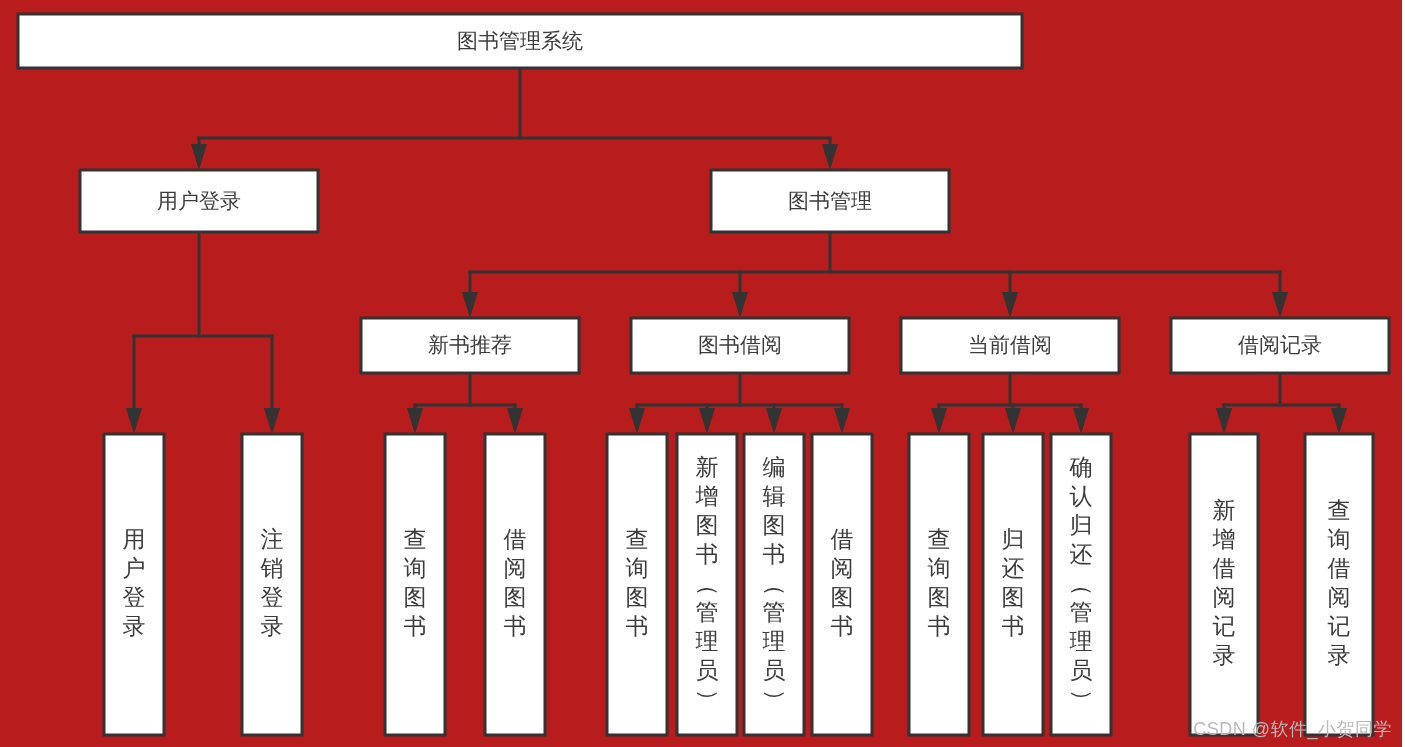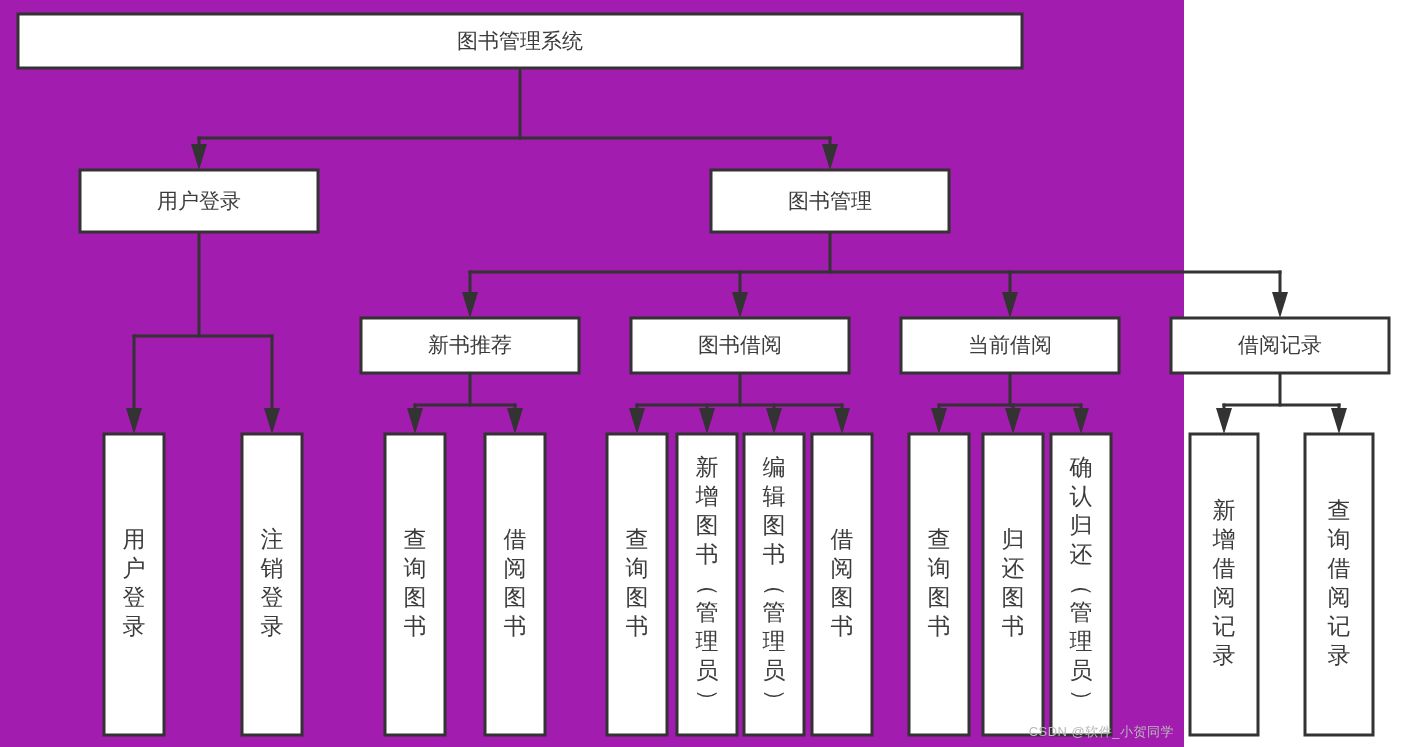--- a/index.html
+++ b/index.html
@@ -9,23 +9,23 @@
   }
   body {
     width: 1405px;
     height: 747px;
     font-family: "Liberation Sans", "DejaVu Sans", sans-serif;
     overflow: hidden;
     position: relative;
   }
   #diagram-root {
     position: relative;
-    width: 1184px;
+    width: 1402px;
     height: 747px;
-    background: #a21caf;
+    background: #b91c1c;
   }
   svg.diagram-canvas {
     position: absolute;
     left: 0;
     top: 0;
     width: 1405px;
     height: 747px;
     display: block;
   }
   .node-box {
@@ -55,21 +55,21 @@
     font-family: "Liberation Sans", "DejaVu Sans", sans-serif;
     font-size: 23px;
     text-anchor: middle;
     dominant-baseline: middle;
   }
   .watermark-text {
     position: absolute;
     right: 10px;
     bottom: 6px;
     font-family: "Liberation Sans", "DejaVu Sans", sans-serif;
-    font-size: 13px;
+    font-size: 18px;
     color: #b9b9b9;
     white-space: nowrap;
     letter-spacing: 0.5px;
     user-select: none;
     text-align: center;
   }
 </style>
 </head>
 <body>
 

